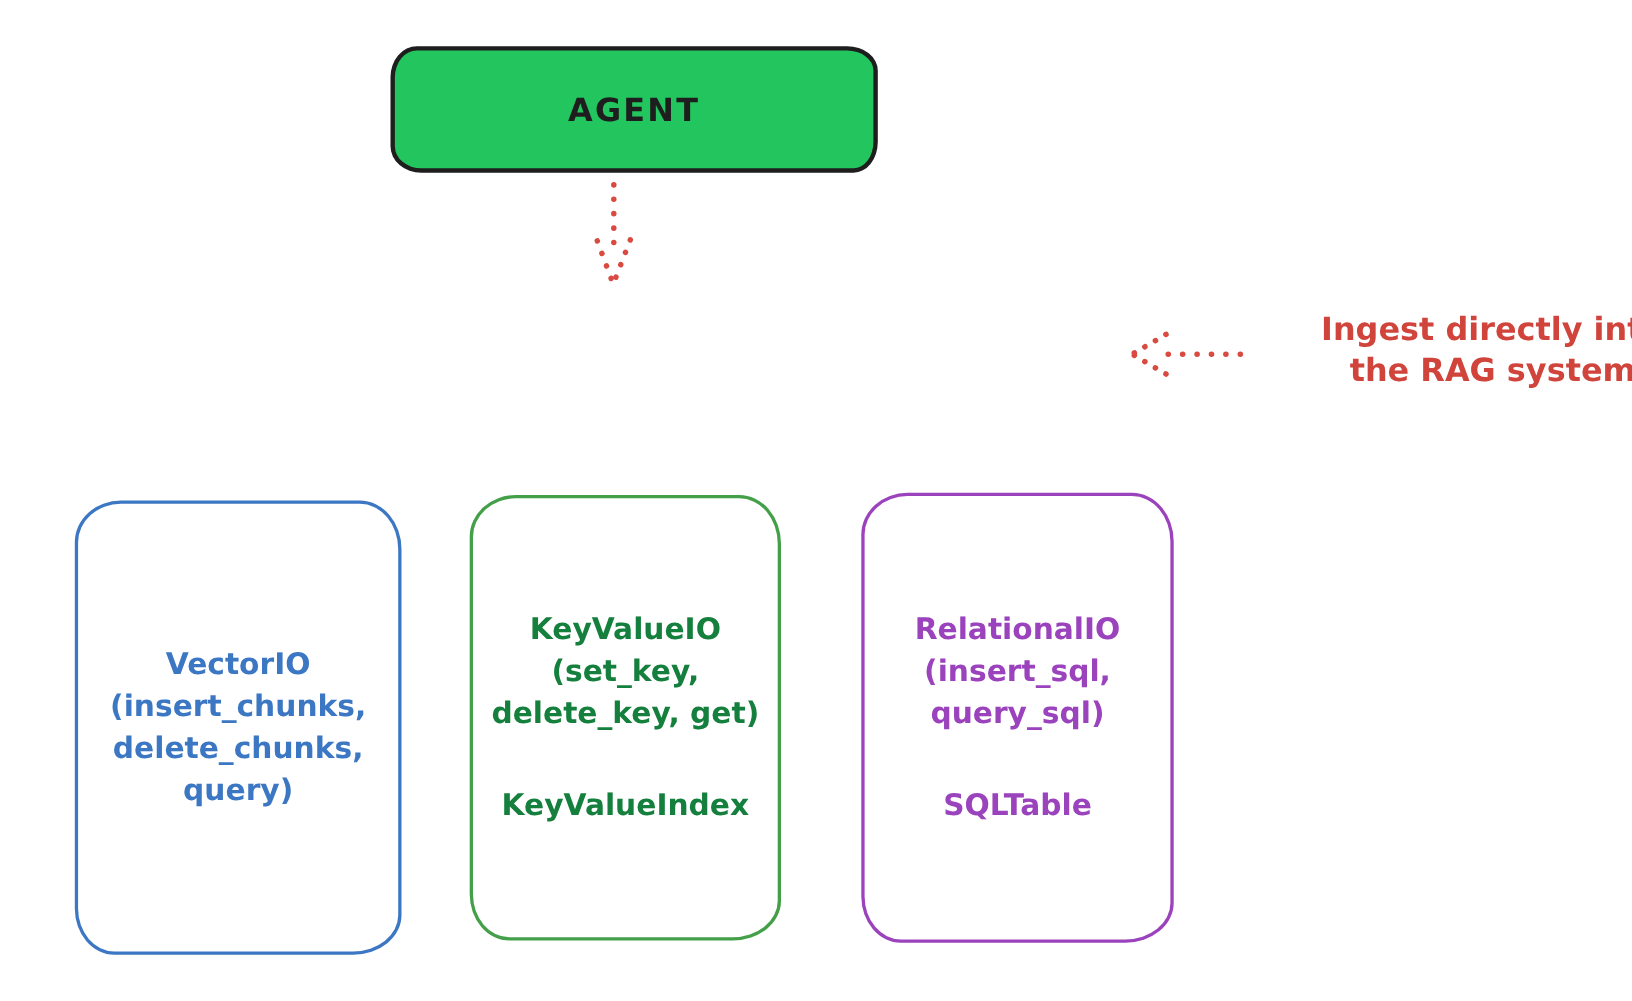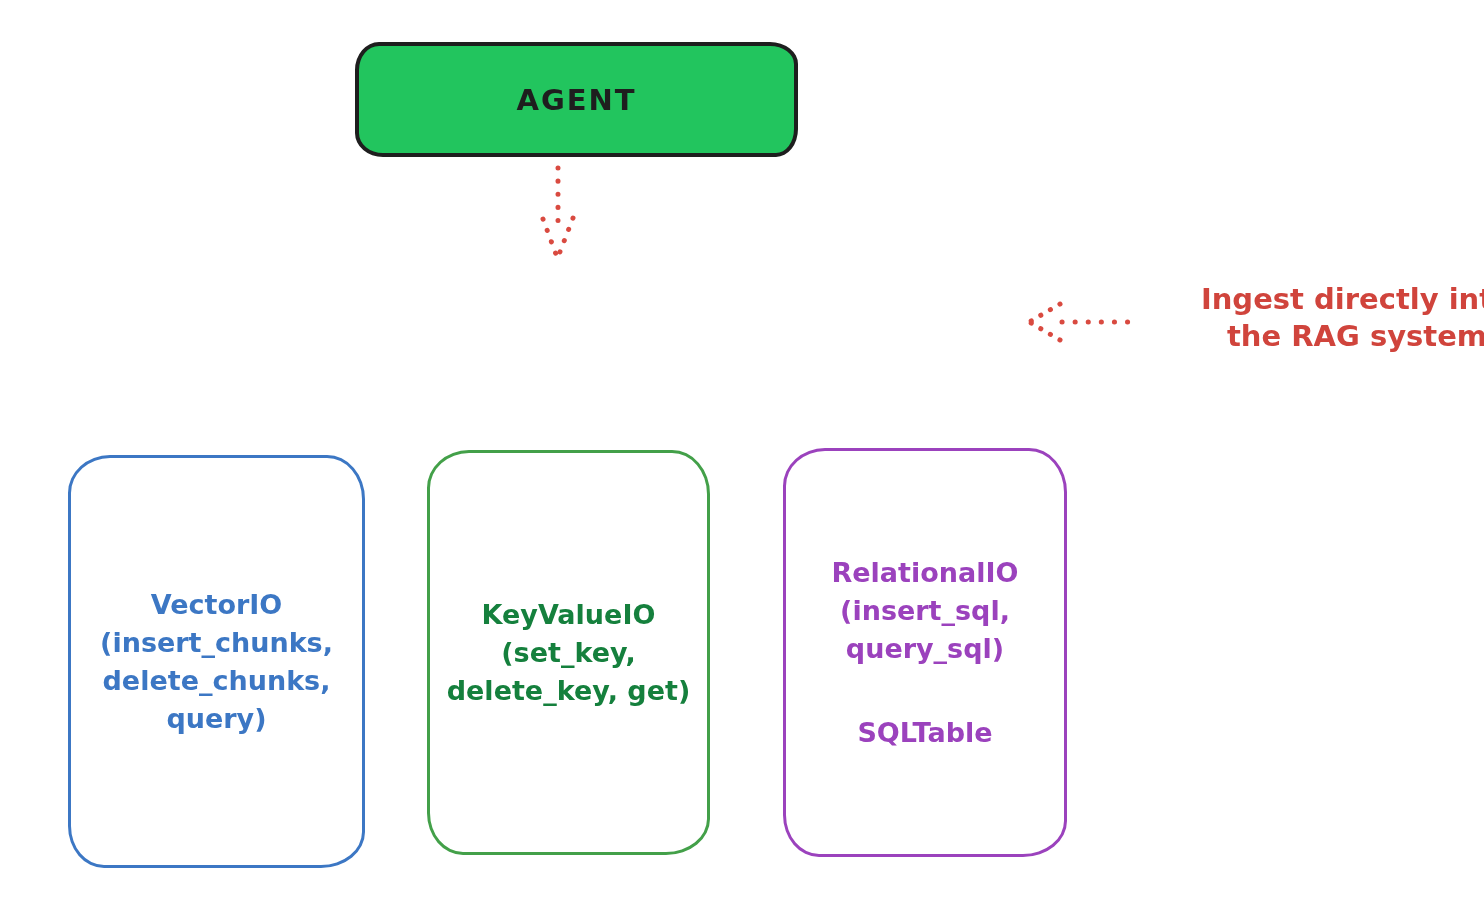--- a/index.html
+++ b/index.html
@@ -121,20 +121,21 @@
     <span class="io-label">VectorIO
 (insert_chunks,
 delete_chunks,
 query)</span>
   </div>
 
   <div id="provider-keyvalue" class="provider-box">
     <span class="io-label">KeyValueIO
 (set_key,
 delete_key, get)</span>
+    <span class="index-label">KeyValueIndex</span>
   </div>
 
   <div id="provider-relational" class="provider-box">
     <span class="io-label">RelationalIO
 (insert_sql,
 query_sql)</span>
     <span class="index-label">SQLTable</span>
   </div>
 
   <svg id="arrow-layer" viewBox="0 0 1484 910" xmlns="http://www.w3.org/2000/svg">

